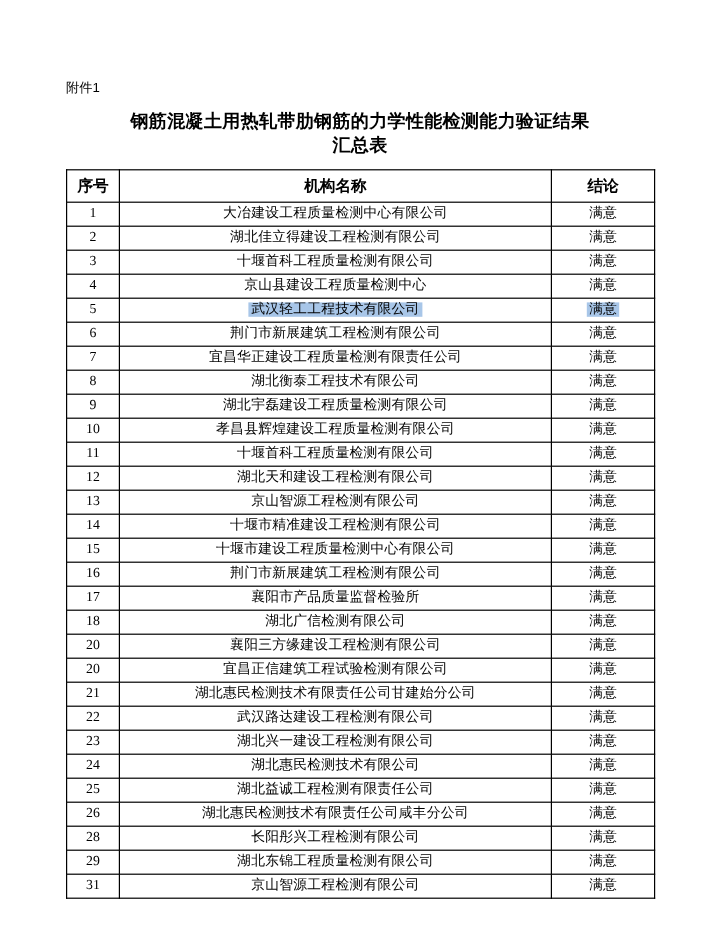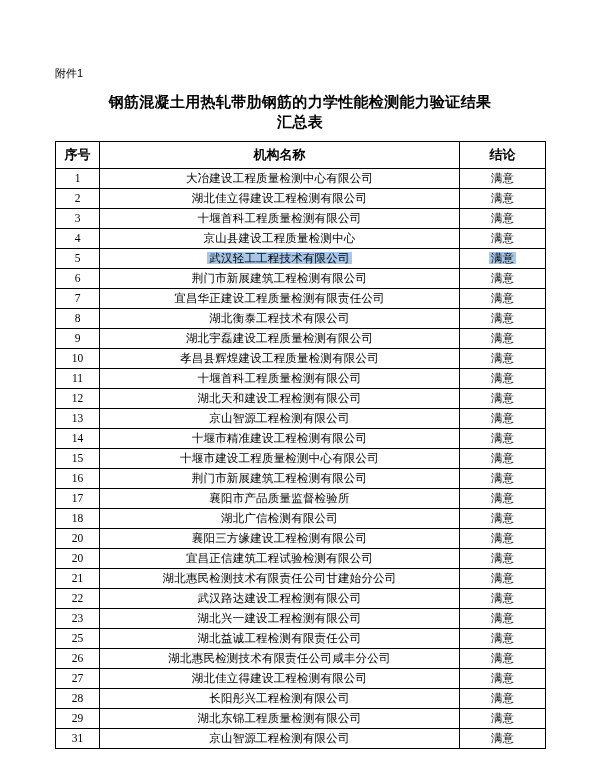--- a/index.html
+++ b/index.html
@@ -209,35 +209,35 @@
           <td class="cell-index">22</td>
           <td class="cell-name"><span>武汉路达建设工程检测有限公司</span></td>
           <td class="cell-result"><span>满意</span></td>
         </tr>
         <tr>
           <td class="cell-index">23</td>
           <td class="cell-name"><span>湖北兴一建设工程检测有限公司</span></td>
           <td class="cell-result"><span>满意</span></td>
         </tr>
         <tr>
+          <td class="cell-index">24</td>
+          <td class="cell-name"><span>湖北惠民检测技术有限公司</span></td>
+          <td class="cell-result"><span>满意</span></td>
+        </tr>
+        <tr>
           <td class="cell-index">25</td>
           <td class="cell-name"><span>湖北益诚工程检测有限责任公司</span></td>
           <td class="cell-result"><span>满意</span></td>
         </tr>
         <tr>
           <td class="cell-index">26</td>
           <td class="cell-name"><span>湖北惠民检测技术有限责任公司咸丰分公司</span></td>
           <td class="cell-result"><span>满意</span></td>
         </tr>
         <tr>
-          <td class="cell-index">27</td>
-          <td class="cell-name"><span>湖北佳立得建设工程检测有限公司</span></td>
-          <td class="cell-result"><span>满意</span></td>
-        </tr>
-        <tr>
           <td class="cell-index">28</td>
           <td class="cell-name"><span>长阳彤兴工程检测有限公司</span></td>
           <td class="cell-result"><span>满意</span></td>
         </tr>
         <tr>
           <td class="cell-index">29</td>
           <td class="cell-name"><span>湖北东锦工程质量检测有限公司</span></td>
           <td class="cell-result"><span>满意</span></td>
         </tr>
         <tr>

